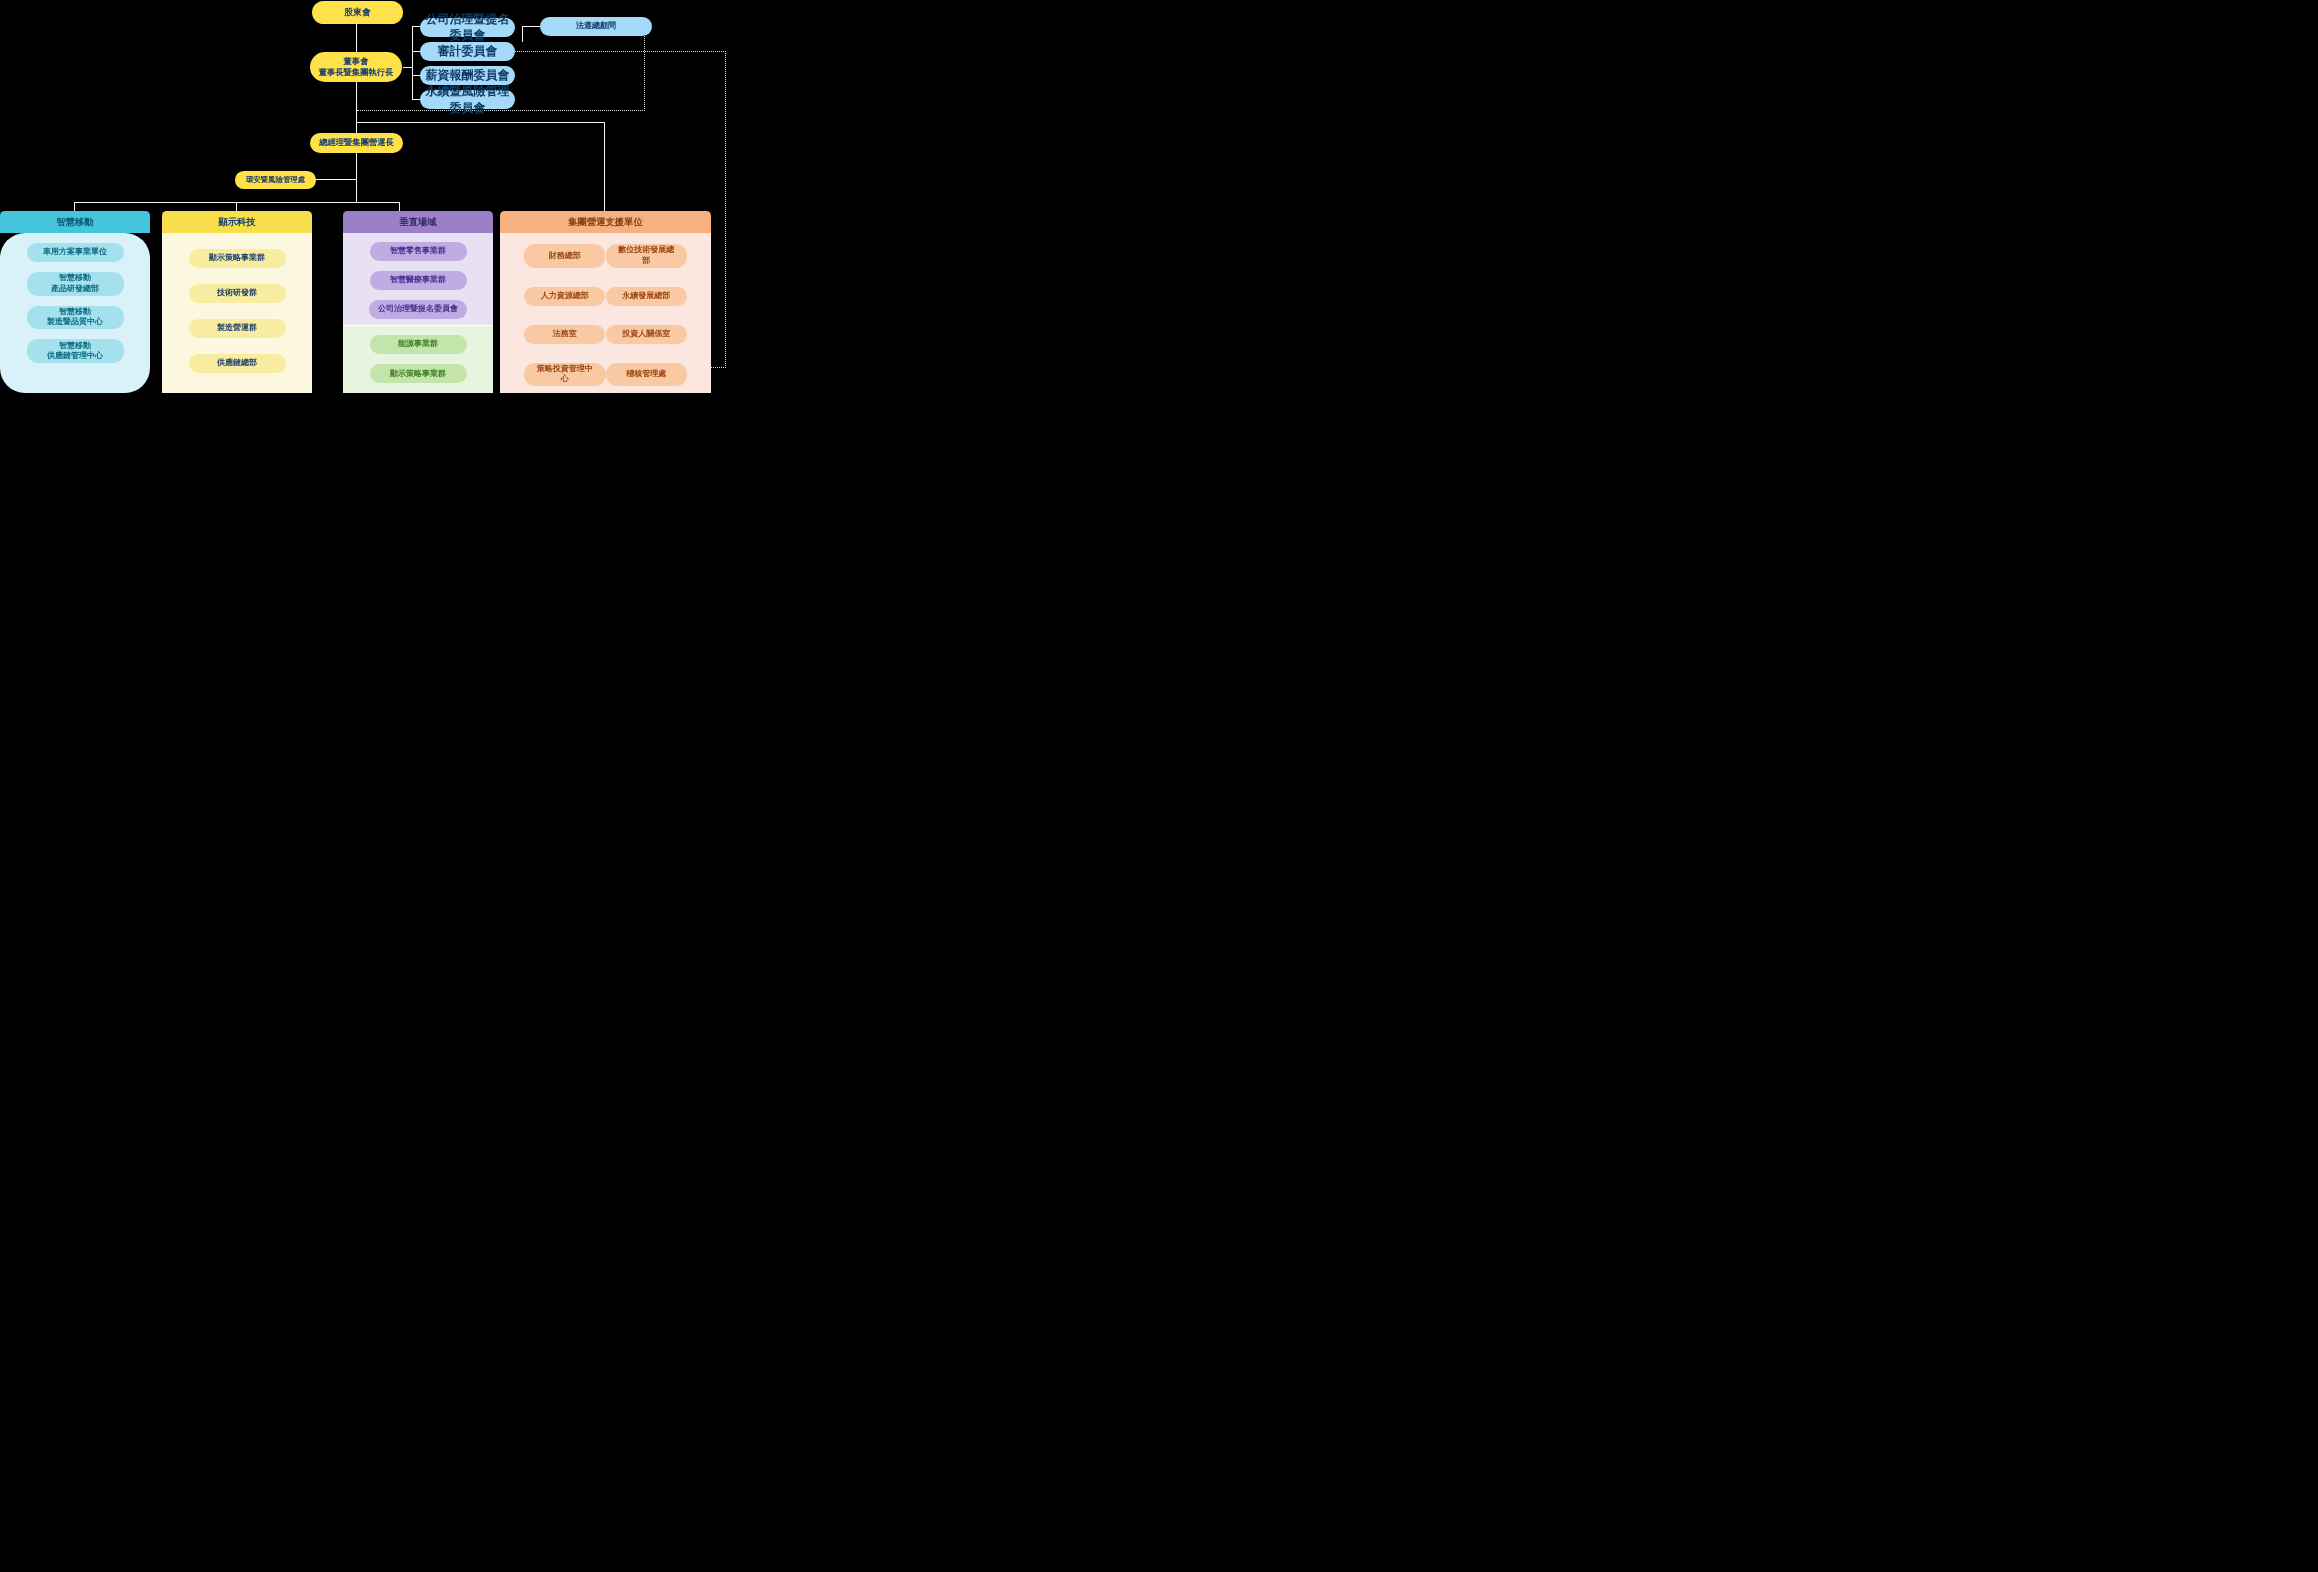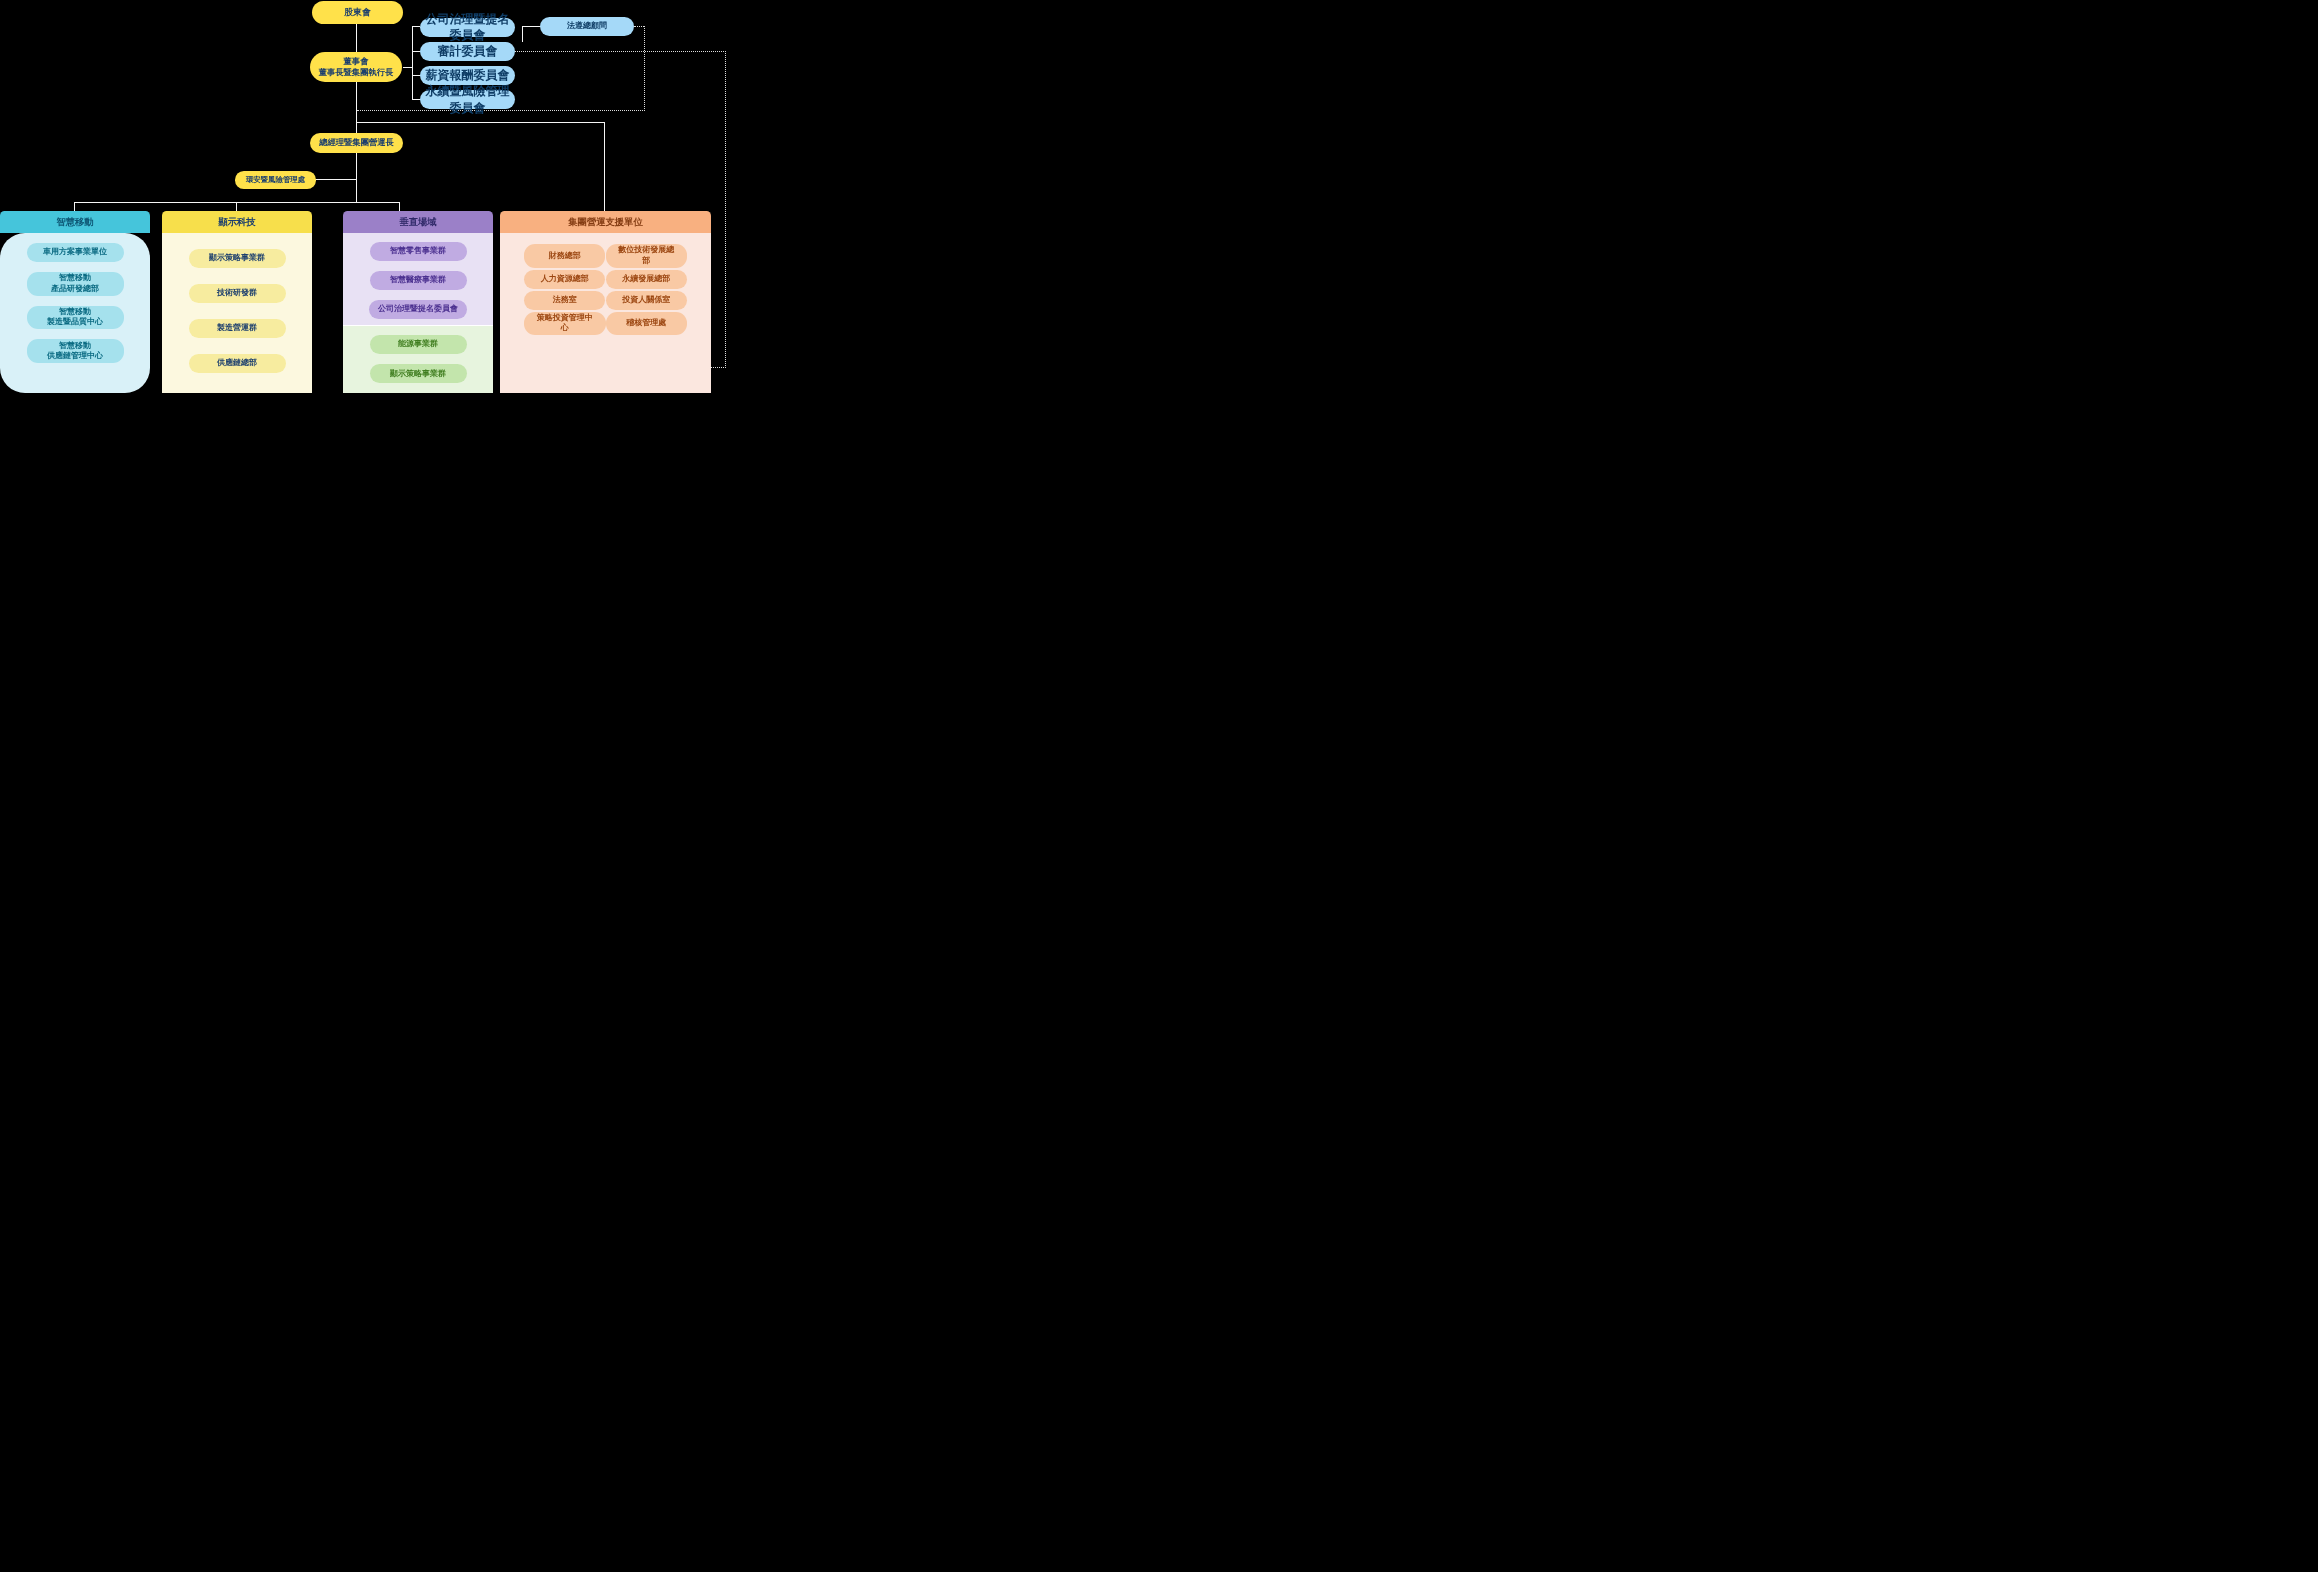--- a/index.html
+++ b/index.html
@@ -18,21 +18,21 @@
     position:absolute; display:flex; align-items:center; justify-content:center;
     text-align:center; font-weight:bold; white-space:pre-line; line-height:1.35;
   }
   .yellow { background:#FFE14A; color:#1C3F6E; }
   .blue   { background:#A5D9F8; color:#0F3D66; }
 
   .n-shareholders { left:312px; top:1.4px;  width:91px; height:23px; border-radius:11.6px; font-size:8.8px; }
   .n-board        { left:310px; top:52px; width:92px; height:30px; border-radius:15px; font-size:8.3px; }
   .n-committee    { left:420px; width:95px; height:19px; border-radius:9.7px; font-size:12px; }
   .n-com-0 { top:17.6px; }  .n-com-1 { top:42px; }  .n-com-2 { top:66px; }  .n-com-3 { top:90px; }
-  .n-compliance   { left:540px; top:16.7px; width:94px; height:19px; border-radius:9.7px; font-size:8px; }
+  .n-compliance   { left:540px; top:16.7px; width:112px; height:19px; border-radius:9.7px; font-size:8px; }
   .n-president    { left:310px; top:133px; width:93px; height:20px; border-radius:10.2px; font-size:8.3px; }
   .n-esh          { left:235px; top:171px; width:81px; height:17.6px; border-radius:8.8px; font-size:7.4px; }
 
   
   .card {
     position:absolute; top:211px; height:182px;
     display:flex; flex-direction:column;
     border-radius:4.6px 4.6px 0 0; overflow:hidden;
   }
   .card-header {
@@ -73,21 +73,21 @@
     display:flex; flex-direction:column; align-items:center; padding-top:8.8px; gap:10.7px;
   }
   .body-green .pill { background:#C3E5AC; color:#3F7D1F; min-width:97px; }
 
   
   .card-support { left:500px; width:211px; }
   .card-support .card-header { background:#F8B080; color:#843C12; }
   .card-support .card-body-grid {
     flex:1; background:#FBE7DF;
     display:grid; grid-template-columns:1fr 1fr;
-    row-gap:2px; padding:11px 24px 0; justify-items:center; align-content:start;
+    row-gap:19px; padding:11px 24px 0; justify-items:center; align-content:start;
   }
   .card-support .pill { background:#F9C9A4; color:#9C4712; min-width:81px; }
 </style>
 </head>
 <body>
 
 <div class="canvas">
 
   <div class="line" style="left:356px;top:24px;width:0.9px;height:29px"></div>
   <div class="line" style="left:403px;top:67px;width:9.7px;height:0.9px"></div>

